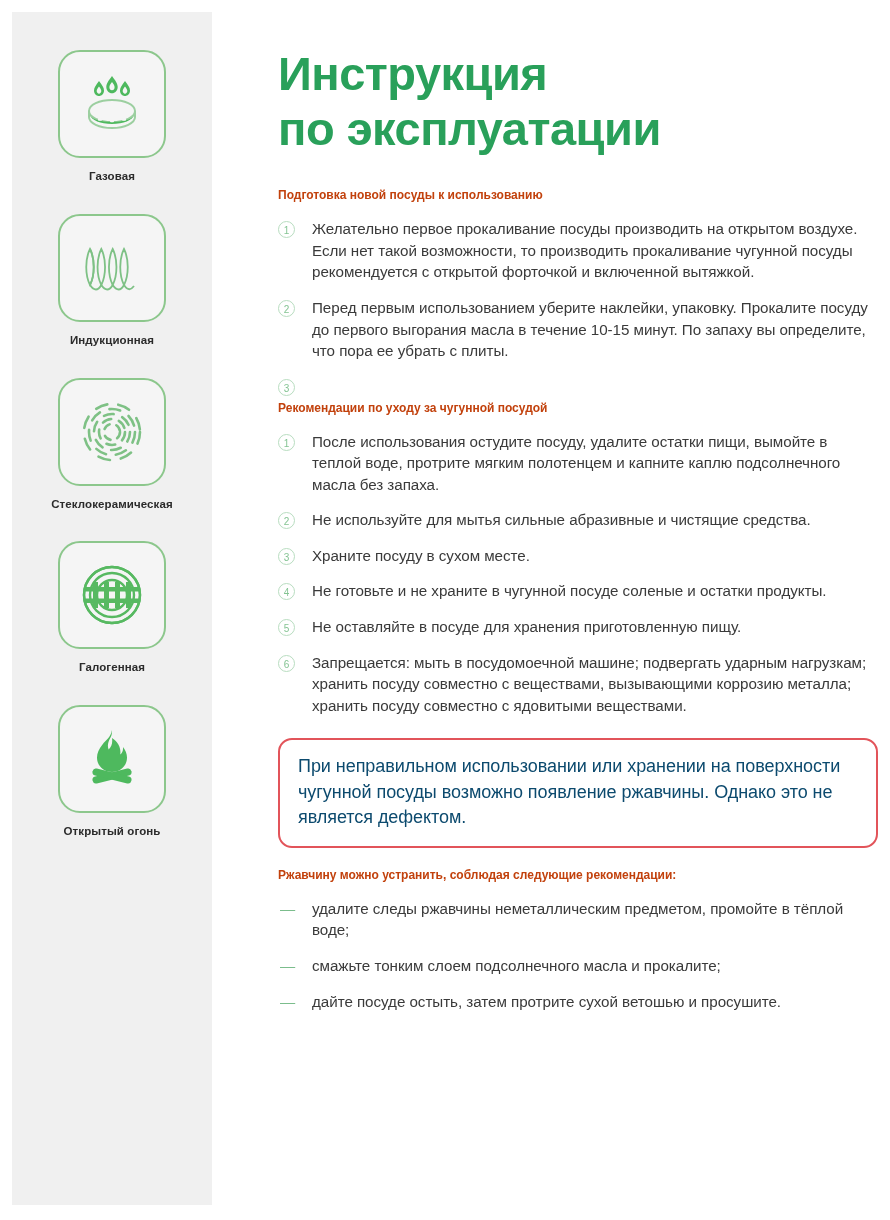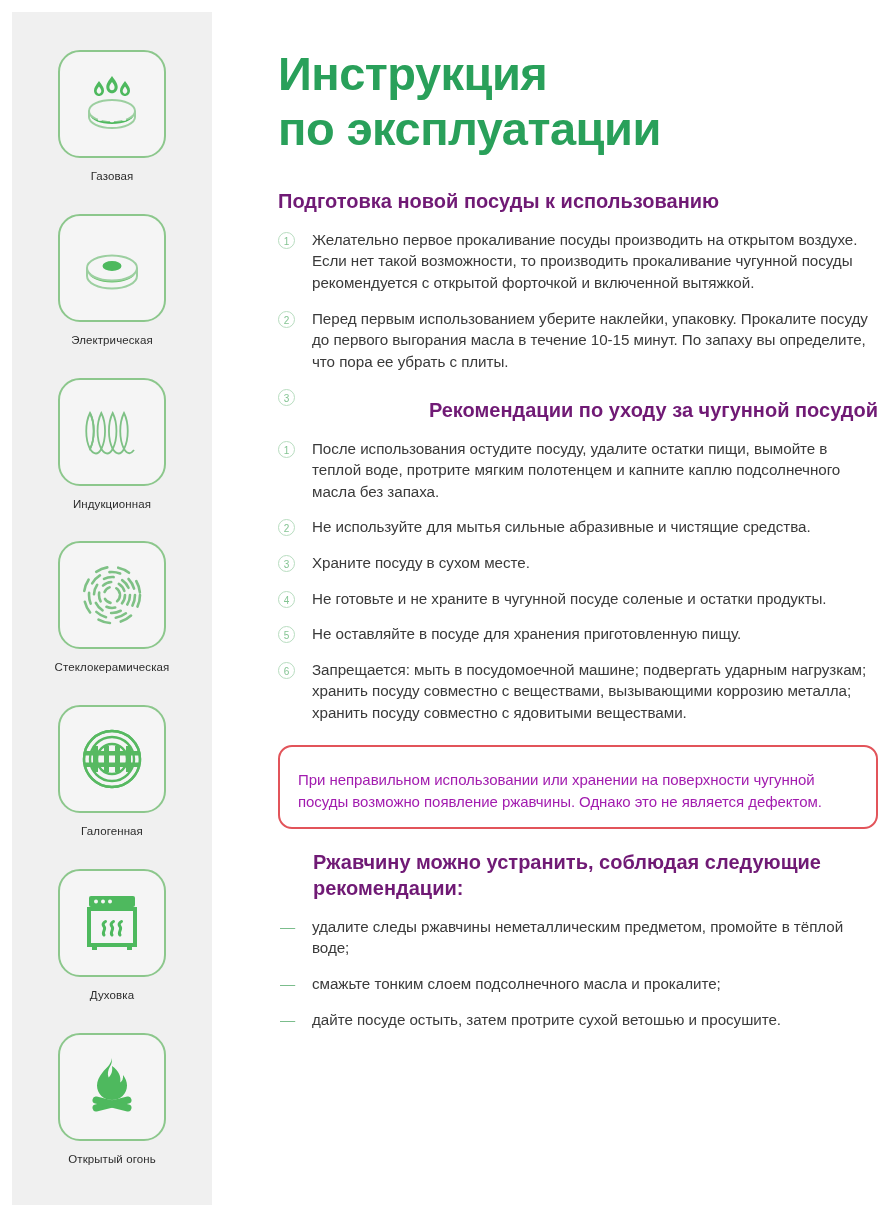--- a/index.html
+++ b/index.html
@@ -41,21 +41,21 @@
     background: #f5f5f5;
     display: flex;
     align-items: center;
     justify-content: center;
     box-sizing: border-box;
   }
   .icon-box svg { display: block; }
   .side-label {
     margin-top: 12px;
     font-size: 11.5px;
-    font-weight: normal;
+    font-weight: bold;
     color: #2b2b2b;
     text-align: center;
     letter-spacing: .1px;
     line-height: 1.2;
   }
 
   
   #main {
     position: absolute;
     left: 278px;
@@ -67,29 +67,29 @@
     margin-top: 46px;
     font-size: 47px;
     line-height: 1.18;
     font-weight: bold;
     color: #29a05a;
     letter-spacing: -0.5px;
   }
   #page-title .l2 { display: block; }
 
   .sec-head {
-    font-size: 20px;
+    font-size: 12px;
     font-weight: bold;
-    color: #701a75;
+    color: #c2410c;
     line-height: 1.32;
     letter-spacing: 0px;
   }
   #heading-prep { margin-top: 26px; }
-  #heading-care { margin-top: 25px; text-align: right; }
-  #heading-rust { margin-top: 20px; margin-left: 35px; }
+  #heading-care { margin-top: 39px; }
+  #heading-rust { margin-top: 20px; }
 
   ol.num-list {
     list-style: none;
     margin: 0;
     padding: 0;
   }
   ol.num-list li {
     position: relative;
     padding-left: 34px;
     margin-top: 14px;
@@ -119,25 +119,24 @@
 
   
   #warning-box {
     margin-top: 22px;
     border: 2px solid #e2545a;
     border-radius: 14px;
     padding: 14px 18px 15px 18px;
     box-sizing: border-box;
   }
   #warning-text {
-    font-size: 15px;
+    font-size: 18px;
     line-height: 1.42;
-    color: #a21caf;
+    color: #0c4a6e;
     letter-spacing: -0.05px;
-    margin-top: 8px;
   }
 
   
   ul.dash-list {
     list-style: none;
     margin: 14px 0 0 0;
     padding: 0;
   }
   ul.dash-list li {
     position: relative;
@@ -175,31 +174,20 @@
         <g fill="#f5f5f5">
           <rect x="23" y="50.5" width="4" height="3.2" rx="1"></rect>
           <rect x="35" y="52" width="4" height="3.2" rx="1"></rect>
           <rect x="47" y="50.5" width="4" height="3.2" rx="1"></rect>
         </g>
       </svg>
     </div>
     <div class="side-label">Газовая</div>
   </div>
 
-  <div class="side-item">
-    <div class="icon-box">
-      <svg width="74" height="74" viewBox="0 0 74 74">
-        <path d="M12 37v8c0 7 11.2 12.5 25 12.5S62 52 62 45v-8" fill="#f5f5f5" stroke="#9ccfa0" stroke-width="2"></path>
-        <path d="M12.6 41c2 6 12 10.5 24.4 10.5S59.4 47 61.4 41c-2 5-12 8.5-24.4 8.5S14.6 46 12.6 41z" fill="#6cc46f"></path>
-        <ellipse cx="37" cy="37" rx="25" ry="12.5" fill="#f5f5f5" stroke="#9ccfa0" stroke-width="2"></ellipse>
-        <ellipse cx="37" cy="35" rx="9.5" ry="5" fill="#4eb95e"></ellipse>
-      </svg>
-    </div>
-    <div class="side-label">Электрическая</div>
-  </div>
 
   <div class="side-item">
     <div class="icon-box">
       <svg width="74" height="74" viewBox="0 0 74 74">
         <g fill="none" stroke="#7ec185" stroke-width="1.8">
           <path d="M15 18c-5 10-5 26 0 36 5-10 5-26 0-36z"></path>
           <path d="M15 18c5 10 5 26 0 36"></path>
           <path d="M26.3 18c-5 10-5 26 0 36 5-10 5-26 0-36z"></path>
           <path d="M37.7 18c-5 10-5 26 0 36 5-10 5-26 0-36z"></path>
           <path d="M49 18c-5 10-5 26 0 36 5-10 5-26 0-36z"></path>
@@ -247,41 +235,20 @@
         <circle cx="37" cy="37" r="28" fill="none" stroke="#f5f5f5" stroke-width="0"></circle>
         <path d="M37 9 A28 28 0 0 1 37 65 A28 28 0 0 1 37 9" fill="none"></path>
         <g fill="none" stroke="#57b961" stroke-width="2.4">
           <circle cx="37" cy="37" r="28"></circle>
         </g>
       </svg>
     </div>
     <div class="side-label">Галогенная</div>
   </div>
 
-  <div class="side-item">
-    <div class="icon-box">
-      <svg width="74" height="74" viewBox="0 0 74 74">
-        <rect x="14" y="10" width="46" height="11" rx="2" fill="#4eb95e"></rect>
-        <g fill="#f5f5f5">
-          <circle cx="21" cy="15.5" r="2"></circle>
-          <circle cx="28" cy="15.5" r="2"></circle>
-          <circle cx="35" cy="15.5" r="2"></circle>
-        </g>
-        <rect x="14" y="23" width="46" height="36" fill="none" stroke="#4eb95e" stroke-width="4"></rect>
-        <rect x="17" y="59" width="5" height="5" fill="#4eb95e"></rect>
-        <rect x="52" y="59" width="5" height="5" fill="#4eb95e"></rect>
-        <g fill="none" stroke="#4eb95e" stroke-width="3" stroke-linecap="round">
-          <path d="M29 49c-2.5-3 2.5-5.5 0-8.5-2.5-3 1.5-5 1.5-5"></path>
-          <path d="M37 49c-2.5-3 2.5-5.5 0-8.5-2.5-3 1.5-5 1.5-5"></path>
-          <path d="M45 49c-2.5-3 2.5-5.5 0-8.5-2.5-3 1.5-5 1.5-5"></path>
-        </g>
-      </svg>
-    </div>
-    <div class="side-label">Духовка</div>
-  </div>
 
   <div class="side-item">
     <div class="icon-box">
       <svg width="74" height="74" viewBox="0 0 74 74">
         <path d="M37 8c-1 7-6 10-9.5 14.5C24 27 22 31 22 35.5 22 44 28.8 50 37 50s15-6 15-14.5c0-4-1.5-7.2-4-10.5.4 3.6-.8 6.3-2.8 7.6 1-6.2-1.4-12-8.2-16.6.8 5.2-.6 8.8-3.4 11.6-1.4-3.6-.6-7.2 1.4-11C36.6 14.2 37.2 11 37 8z" fill="#4eb95e"></path>
         <g stroke="#4eb95e" stroke-width="7" stroke-linecap="round">
           <line x1="21" y1="58" x2="53" y2="50"></line>
           <line x1="21" y1="50" x2="53" y2="58"></line>
         </g>
       </svg>

